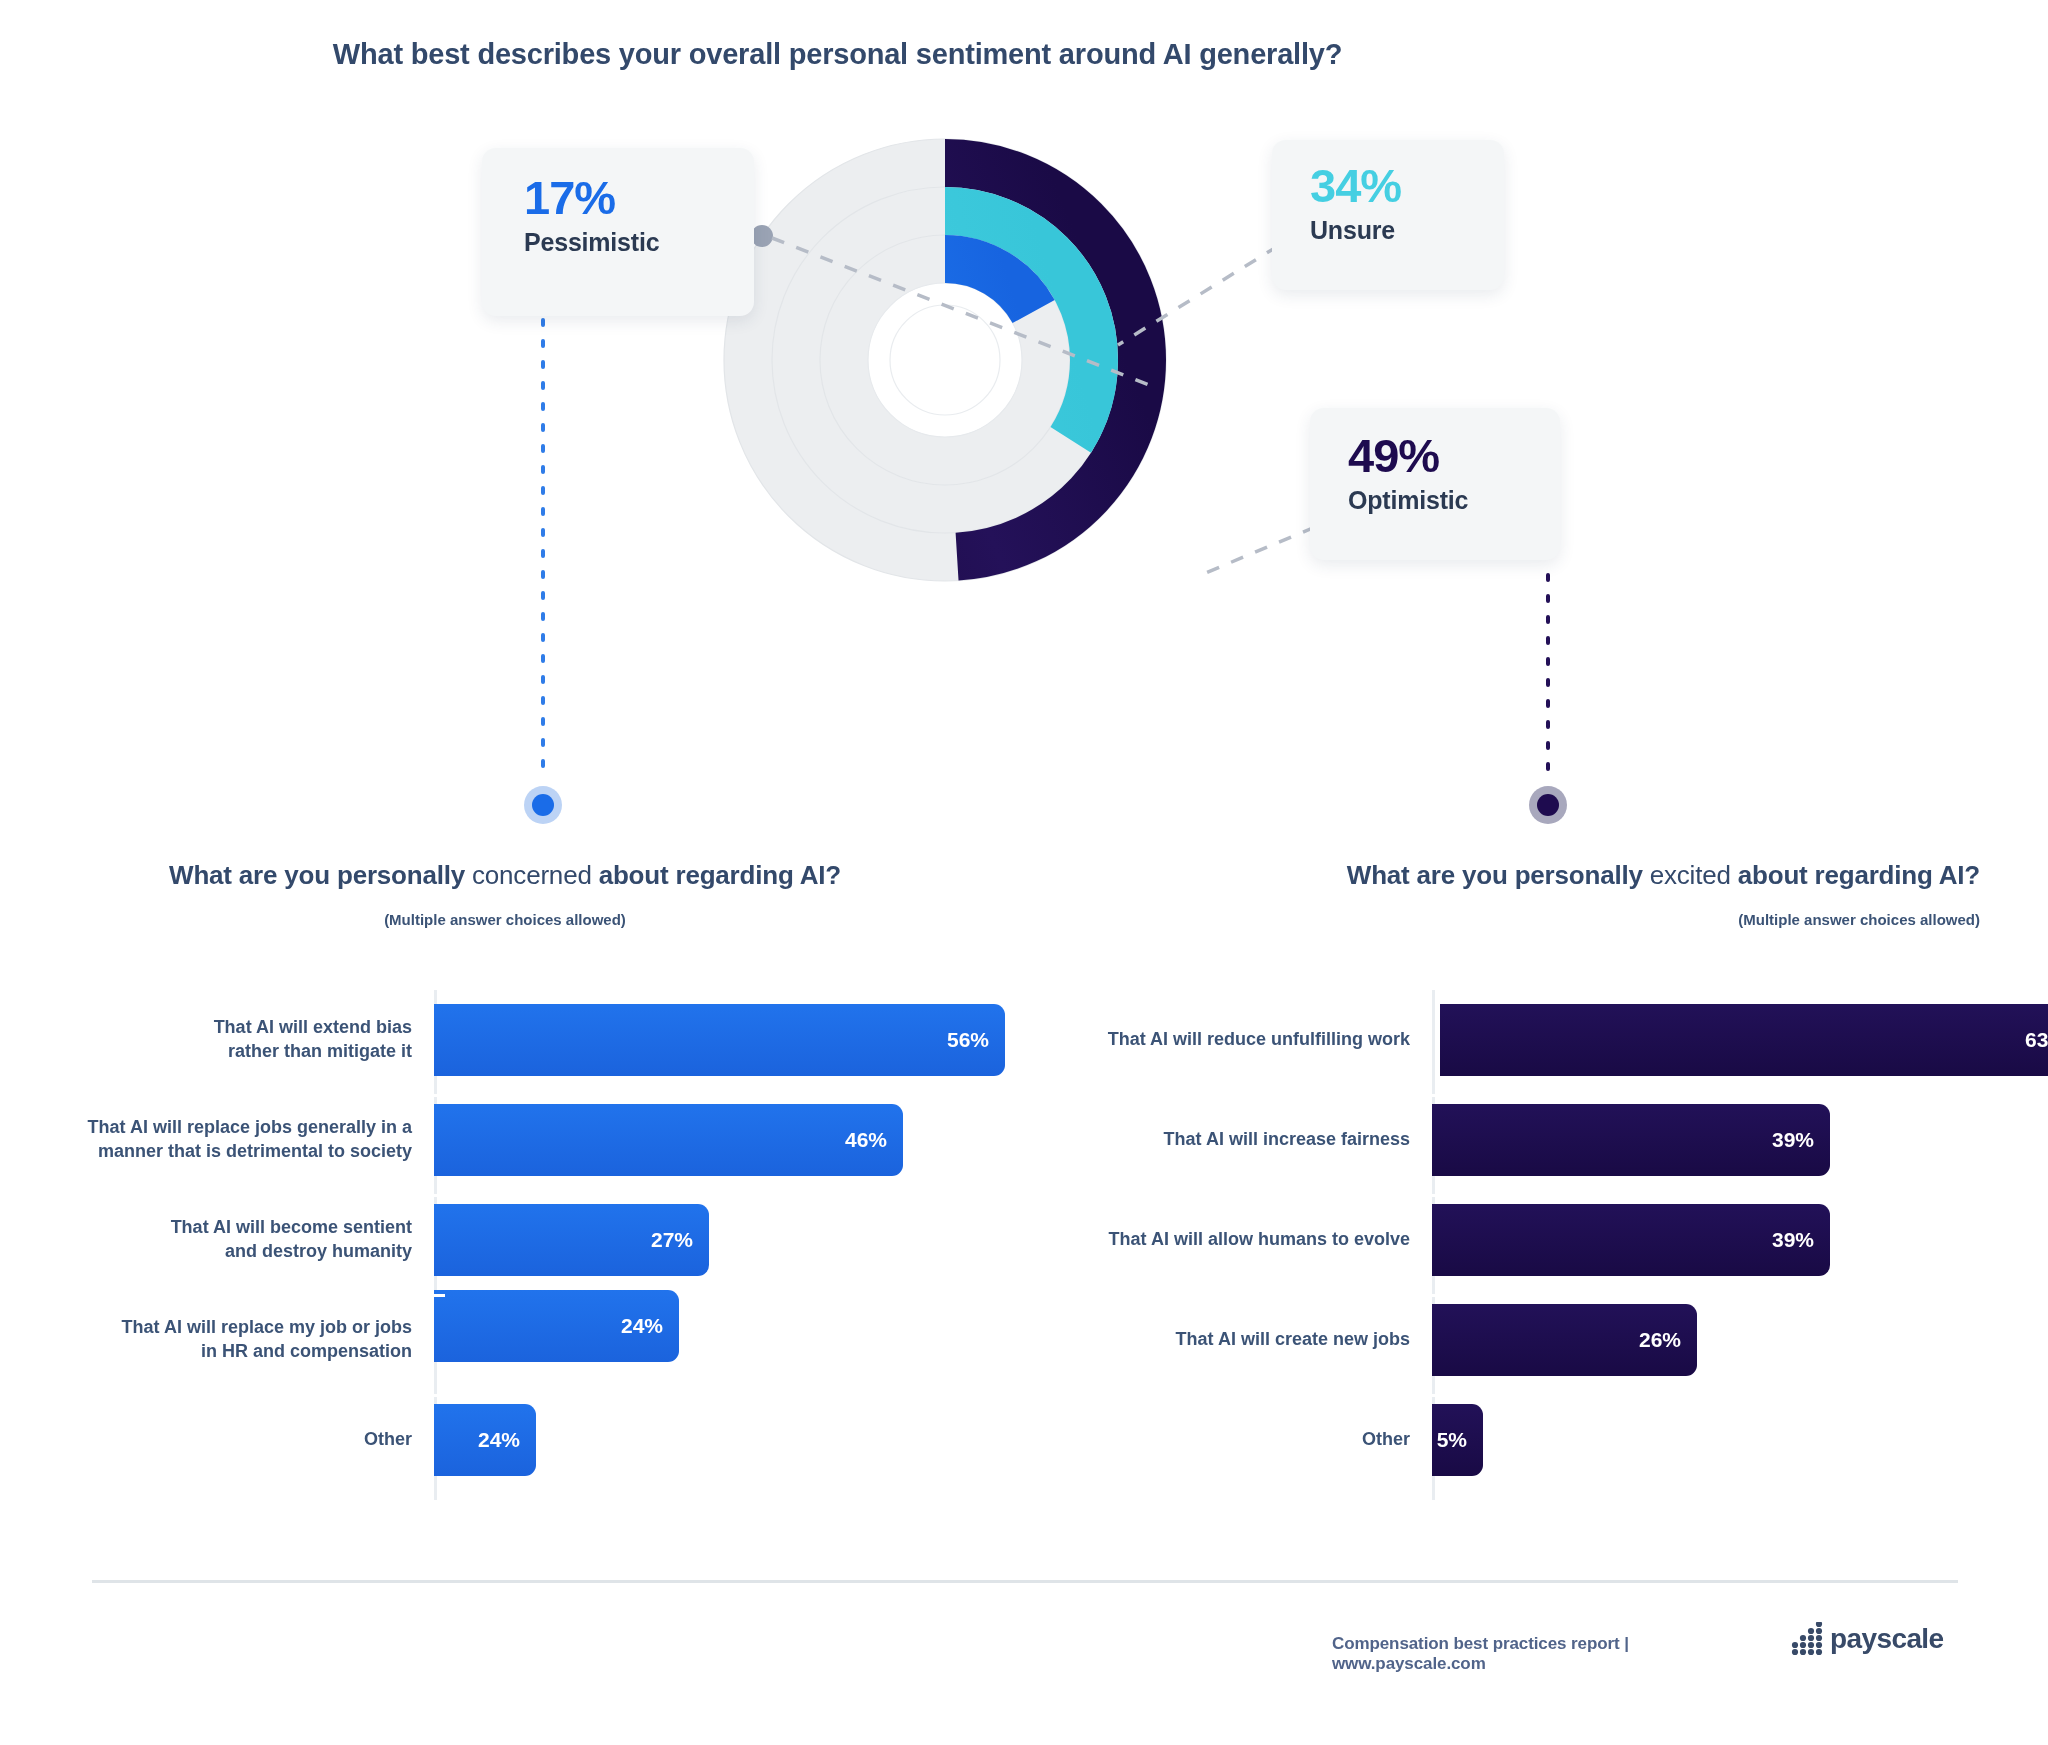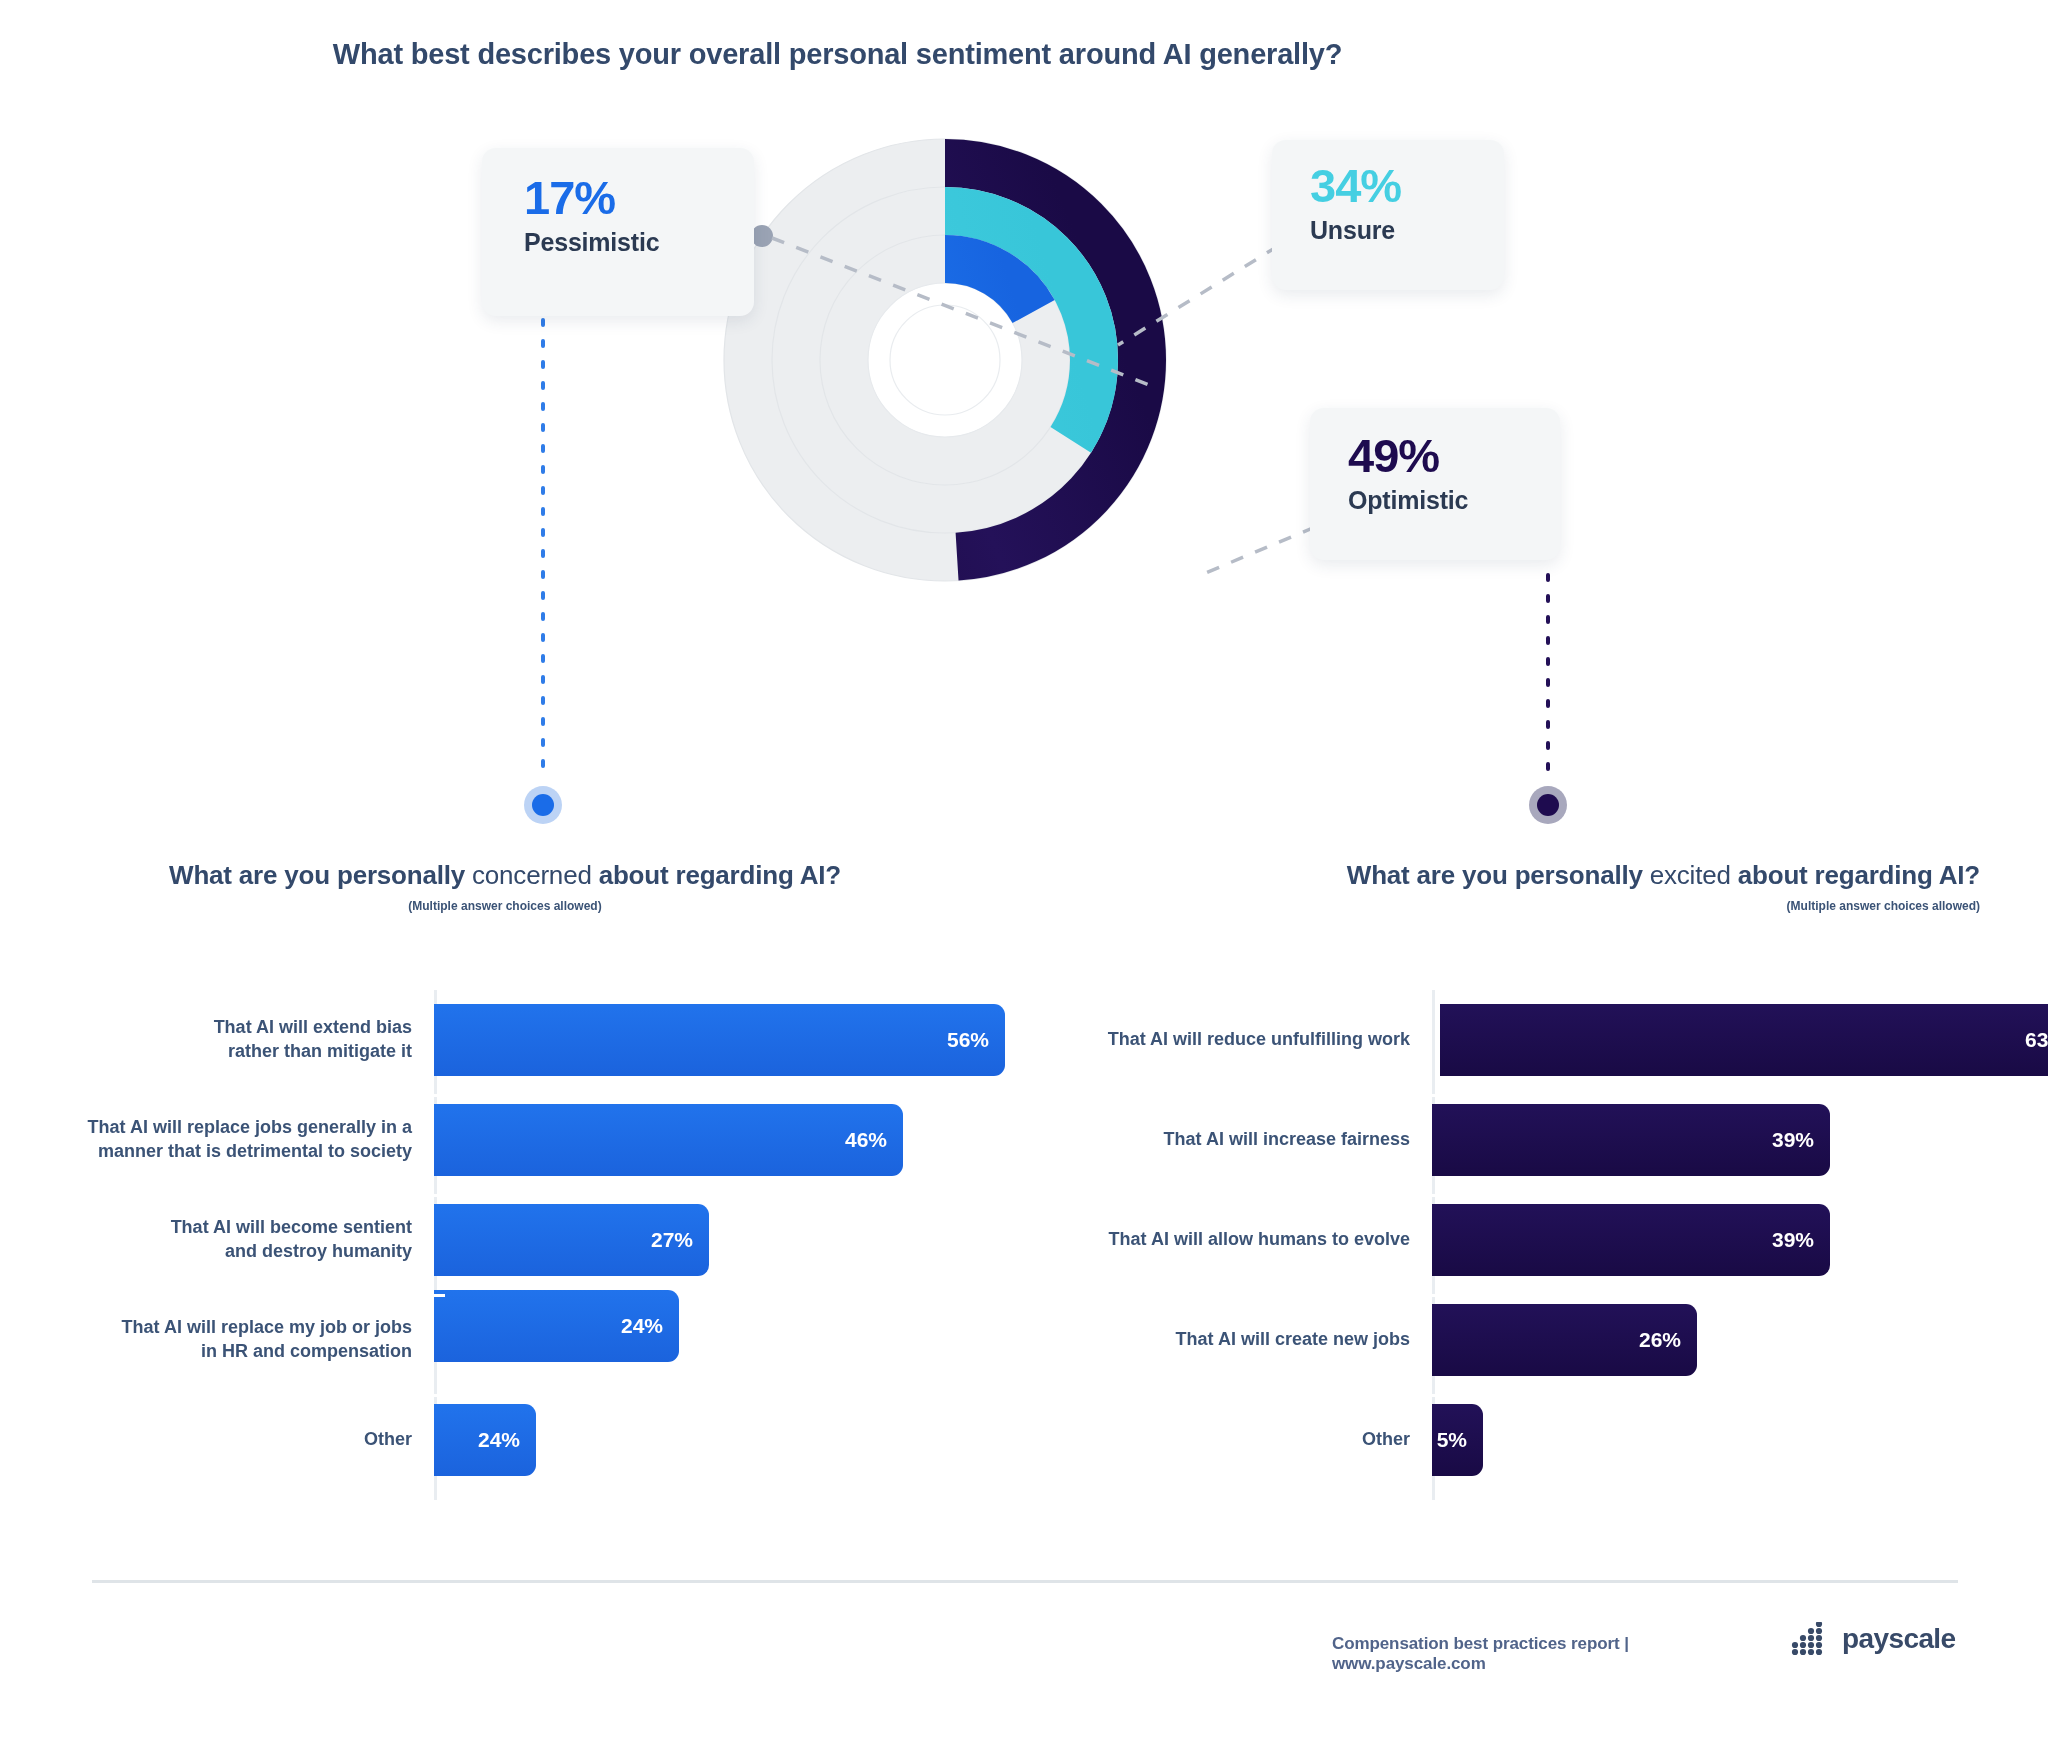--- a/index.html
+++ b/index.html
@@ -42,21 +42,21 @@
   #callout-optimistic .pct { color: #1e0b4f; }
 
   
   .leaders { position: absolute; left: 0; top: 0; width: 2048px; height: 1745px; pointer-events: none; }
 
   
   .section-head { position: absolute; text-align: center; }
   .section-head .q { font-size: 26px; color: #33496b; letter-spacing: -0.2px; }
   .section-head .q b { font-weight: bold; }
   .section-head .q i { font-style: normal; font-weight: normal; }
-  .section-head .sub { font-size: 12px; font-weight: bold; color: #3b5376; margin-top: 8px; }
+  .section-head .sub { font-size: 15px; font-weight: bold; color: #3b5376; margin-top: 20px; }
   #head-concerned { left: 30px; top: 860px; width: 950px; }
   #head-excited  { left: 1090px; top: 860px; width: 890px; text-align: right; }
 
   
   .barchart { position: absolute; }
   #chart-concerned { left: 30px; top: 990px; width: 980px; height: 510px; }
   #chart-excited  { left: 1060px; top: 990px; width: 960px; height: 510px; }
 
   .axis { position: absolute; top: 0; width: 3px; height: 100%; background: #e9edf1; }
   #chart-concerned .axis { left: 404px; }
@@ -80,21 +80,21 @@
   .bar.blue { background: linear-gradient(180deg,#2173ec 0%,#1b63dd 100%); }
   .bar.navy { background: linear-gradient(180deg,#221158 0%,#190a45 100%); }
   .tick { position: absolute; width: 11px; height: 3px; background: #ffffff; }
 
   
   .footer-rule { position: absolute; left: 92px; top: 1580px; width: 1866px; height: 3px; background: #dfe4e8; }
   .footer-text {
     position: absolute; left: 1332px; top: 1634px;
     font-size: 17px; font-weight: bold; color: #51648a; letter-spacing: -0.1px;
   }
-  .brand { position: absolute; left: 1790px; top: 1622px; display: flex; align-items: center; gap: 18px; }
+  .brand { position: absolute; left: 1790px; top: 1622px; display: flex; align-items: center; gap: 6px; }
   .brand .wordmark { font-size: 28px; font-weight: bold; color: #384a68; letter-spacing: -0.6px; }
 </style>
 </head>
 <body>
 
 <div id="root">
 
   <div class="main-title">What best describes your overall personal sentiment around AI generally?</div>
 
   <div class="radial-wrap">

